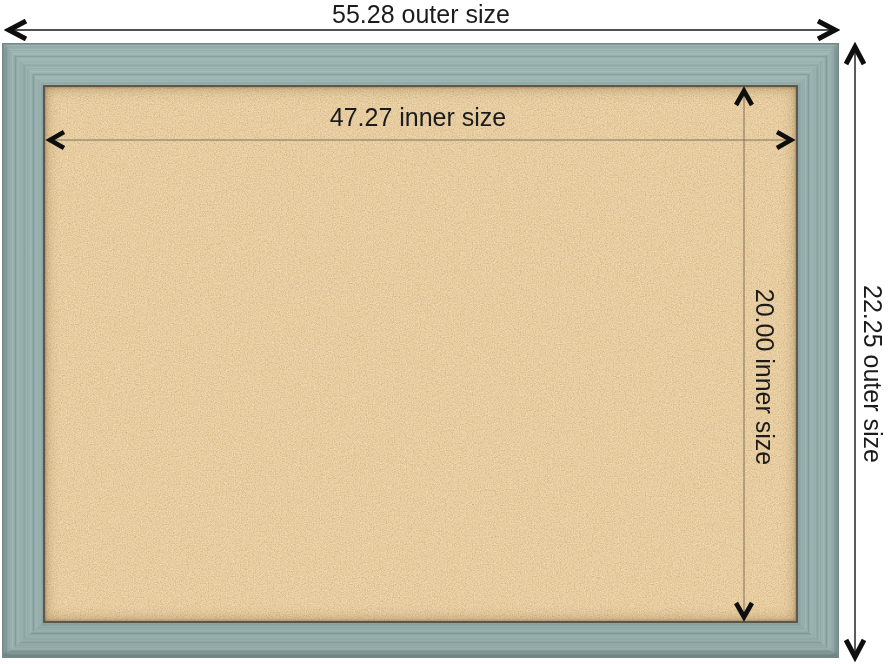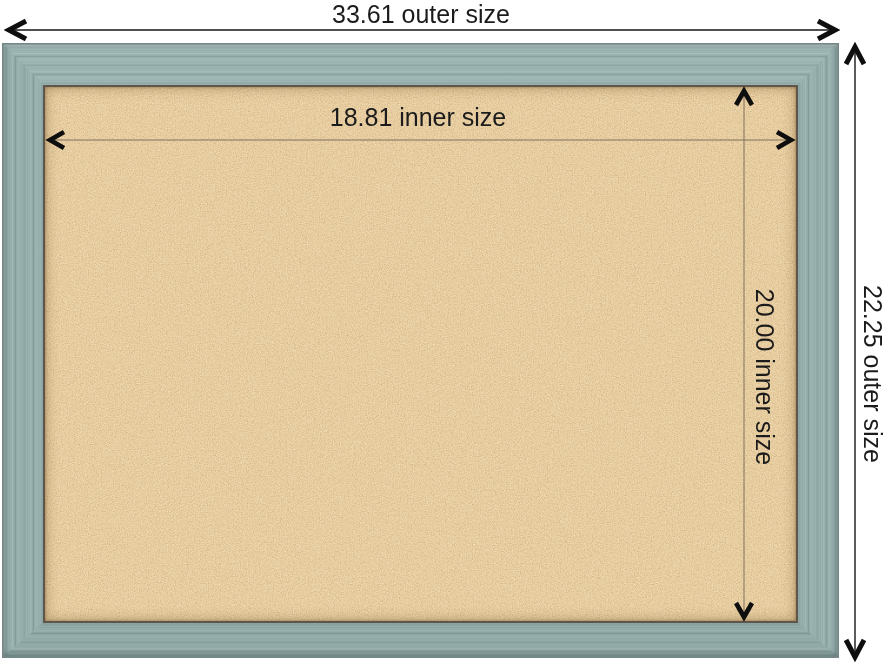--- a/index.html
+++ b/index.html
@@ -107,35 +107,35 @@
             <feFuncA type="table" tableValues="1 1"></feFuncA>
           </feComponentTransfer>
         </filter>
       </defs>
       <rect width="751" height="534" fill="#cf9e5d"></rect>
       <rect width="751" height="534" filter="url(#corkF)"></rect>
     </svg>
     <div class="cork-vignette"></div>
   </div>
 
-  <div class="dim-label" style="left:421px;top:14px;">33.61 outer size</div>
+  <div class="dim-label" style="left:421px;top:14px;">55.28 outer size</div>
   <svg class="dim-svg" style="left:4px;top:19px;" width="836" height="22">
     <line class="dim-line-outer" x1="4" y1="11" x2="832" y2="11"></line>
     <polyline class="chev chev-outer" points="22,2 5,11 22,20"></polyline>
     <polyline class="chev chev-outer" points="814,2 831,11 814,20"></polyline>
   </svg>
 
   <div class="dim-label rot" style="left:872px;top:374px;">22.25 outer size</div>
   <svg class="dim-svg" style="left:844px;top:42px;" width="22" height="620">
     <line class="dim-line-outer" x1="11" y1="4" x2="11" y2="616"></line>
     <polyline class="chev chev-outer" points="2,22 11,5 20,22"></polyline>
     <polyline class="chev chev-outer" points="2,598 11,615 20,598"></polyline>
   </svg>
 
-  <div class="dim-label" style="left:418px;top:117px;">18.81 inner size</div>
+  <div class="dim-label" style="left:418px;top:117px;">47.27 inner size</div>
   <svg class="dim-svg" style="left:44px;top:129px;" width="753" height="22">
     <line class="dim-line-inner" x1="5" y1="11" x2="748" y2="11"></line>
     <polyline class="chev chev-inner" points="20,3 6,11 20,19"></polyline>
     <polyline class="chev chev-inner" points="733,3 747,11 733,19"></polyline>
   </svg>
 
   <div class="dim-label rot" style="left:764px;top:377px;">20.00 inner size</div>
   <svg class="dim-svg" style="left:733px;top:86px;" width="22" height="536">
     <line class="dim-line-inner" x1="11" y1="6" x2="11" y2="530"></line>
     <polyline class="chev chev-inner" points="3,19 11,5 19,19"></polyline>

